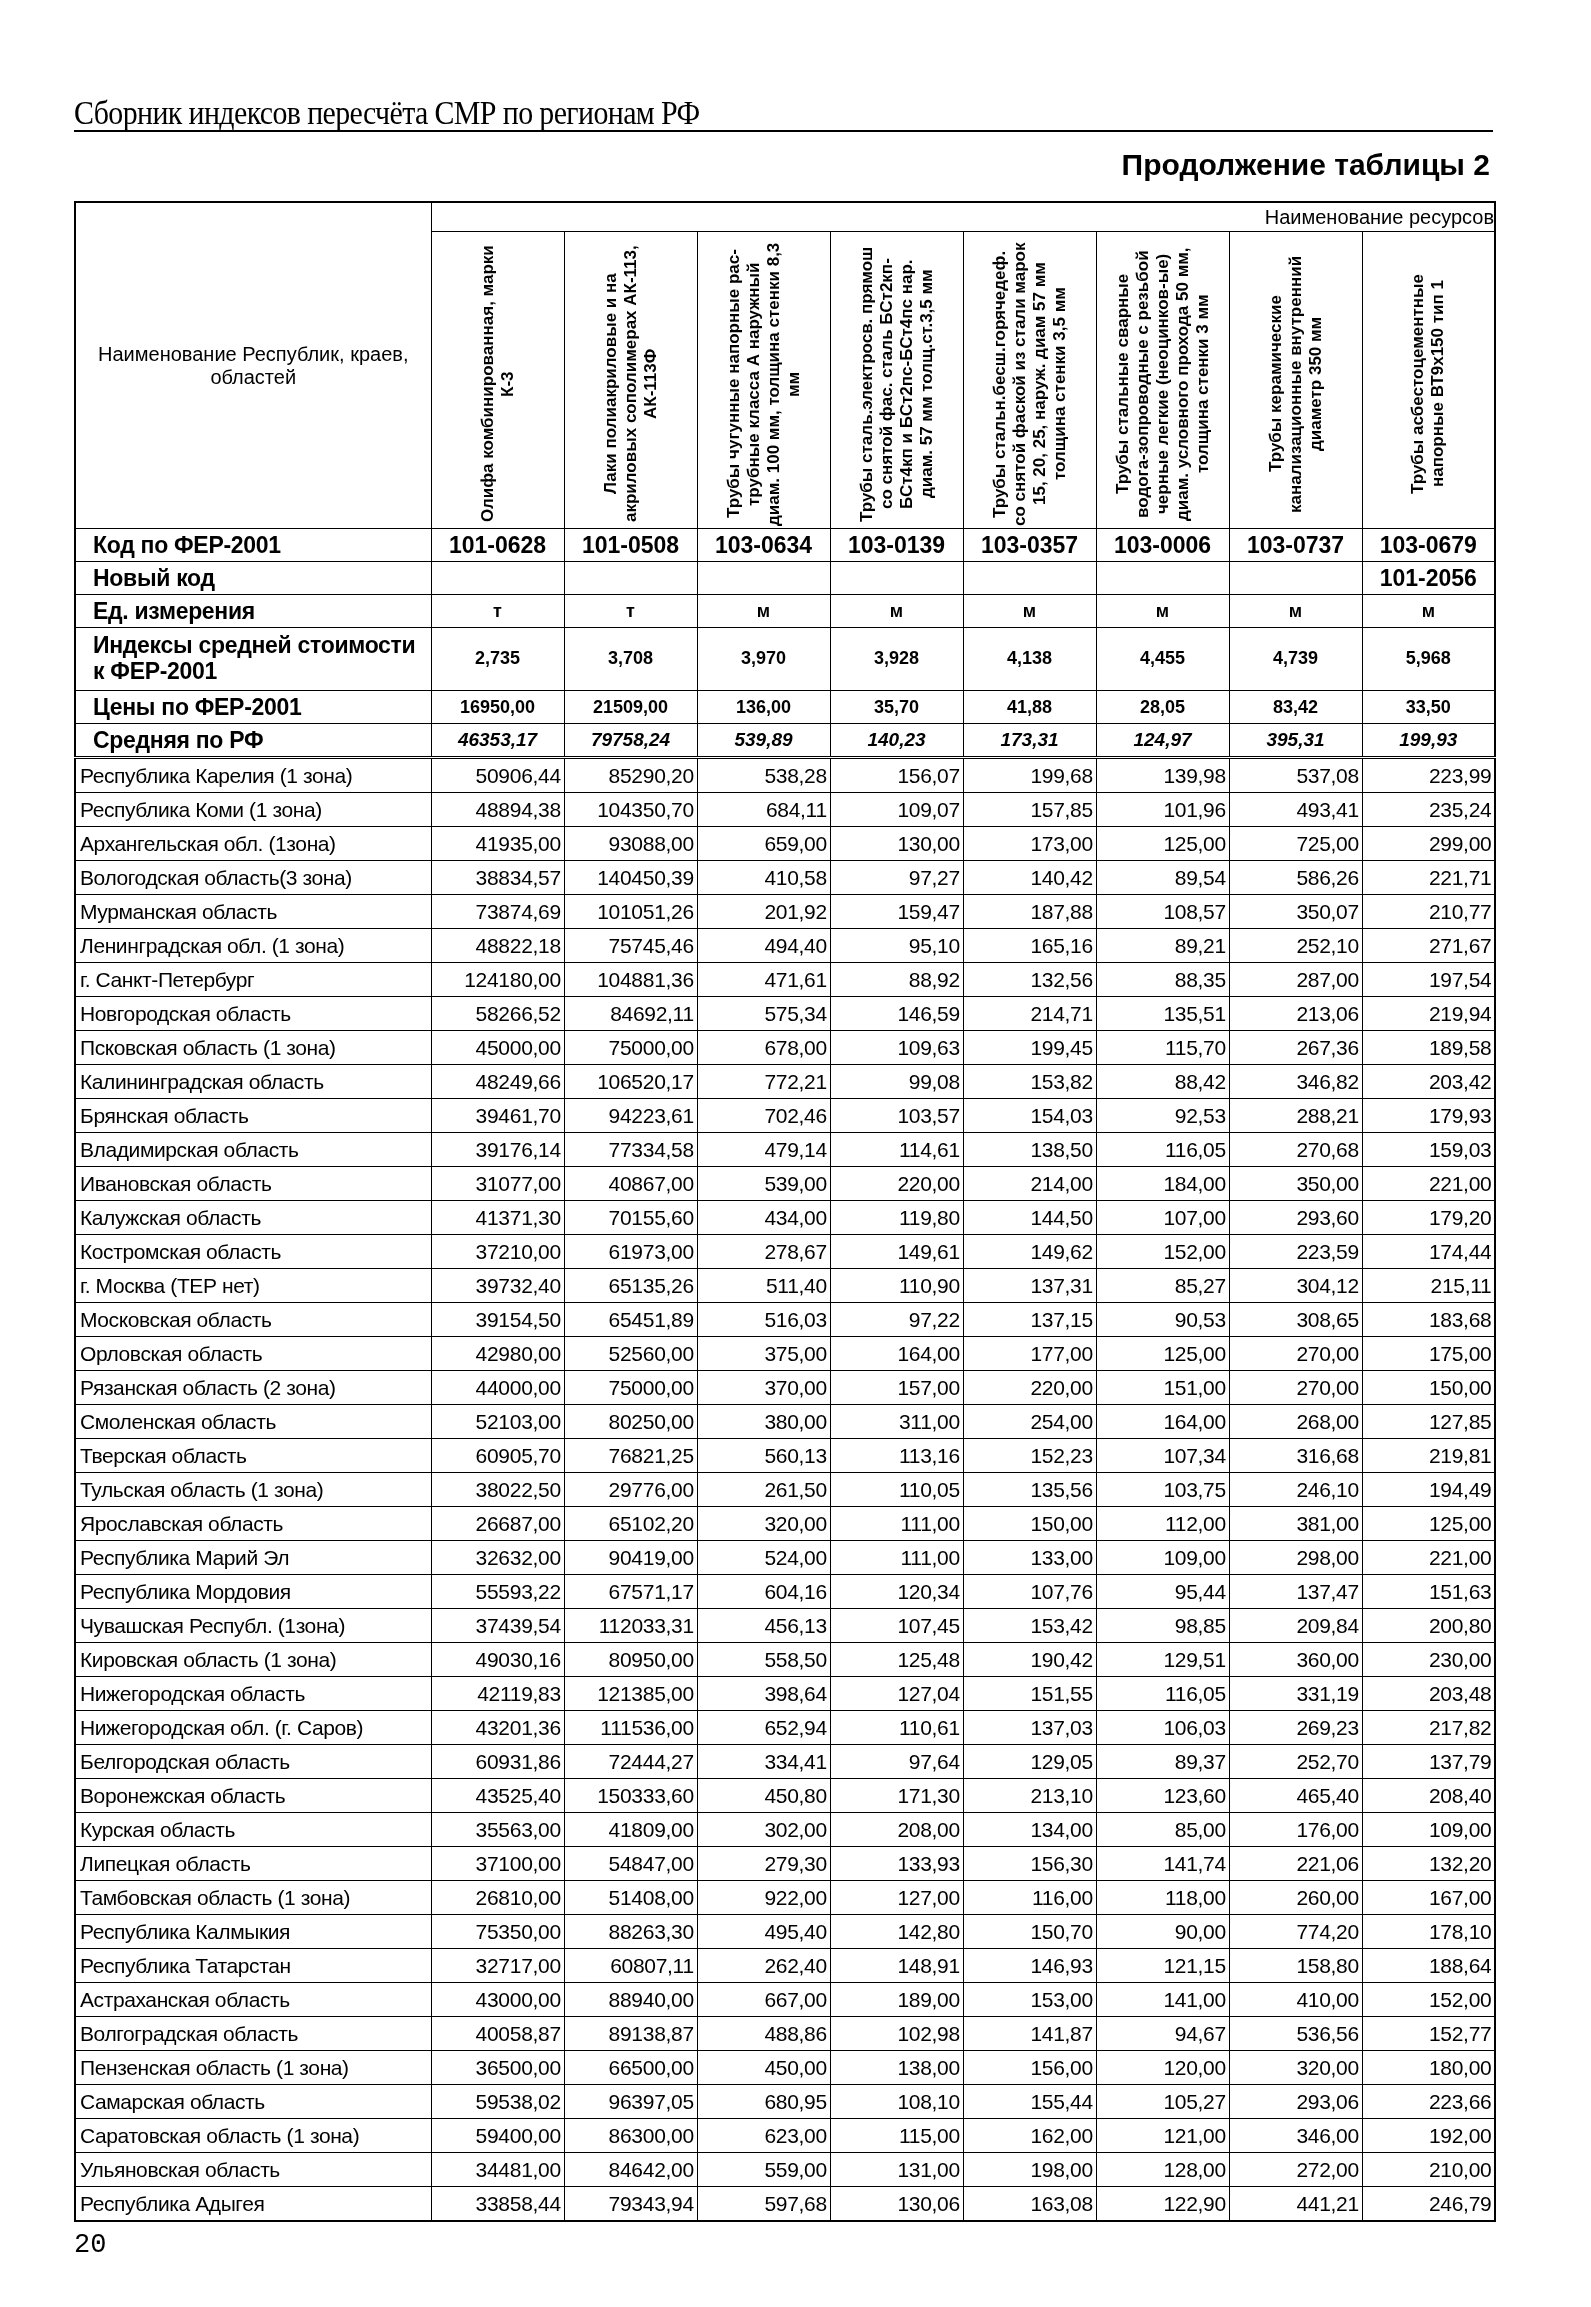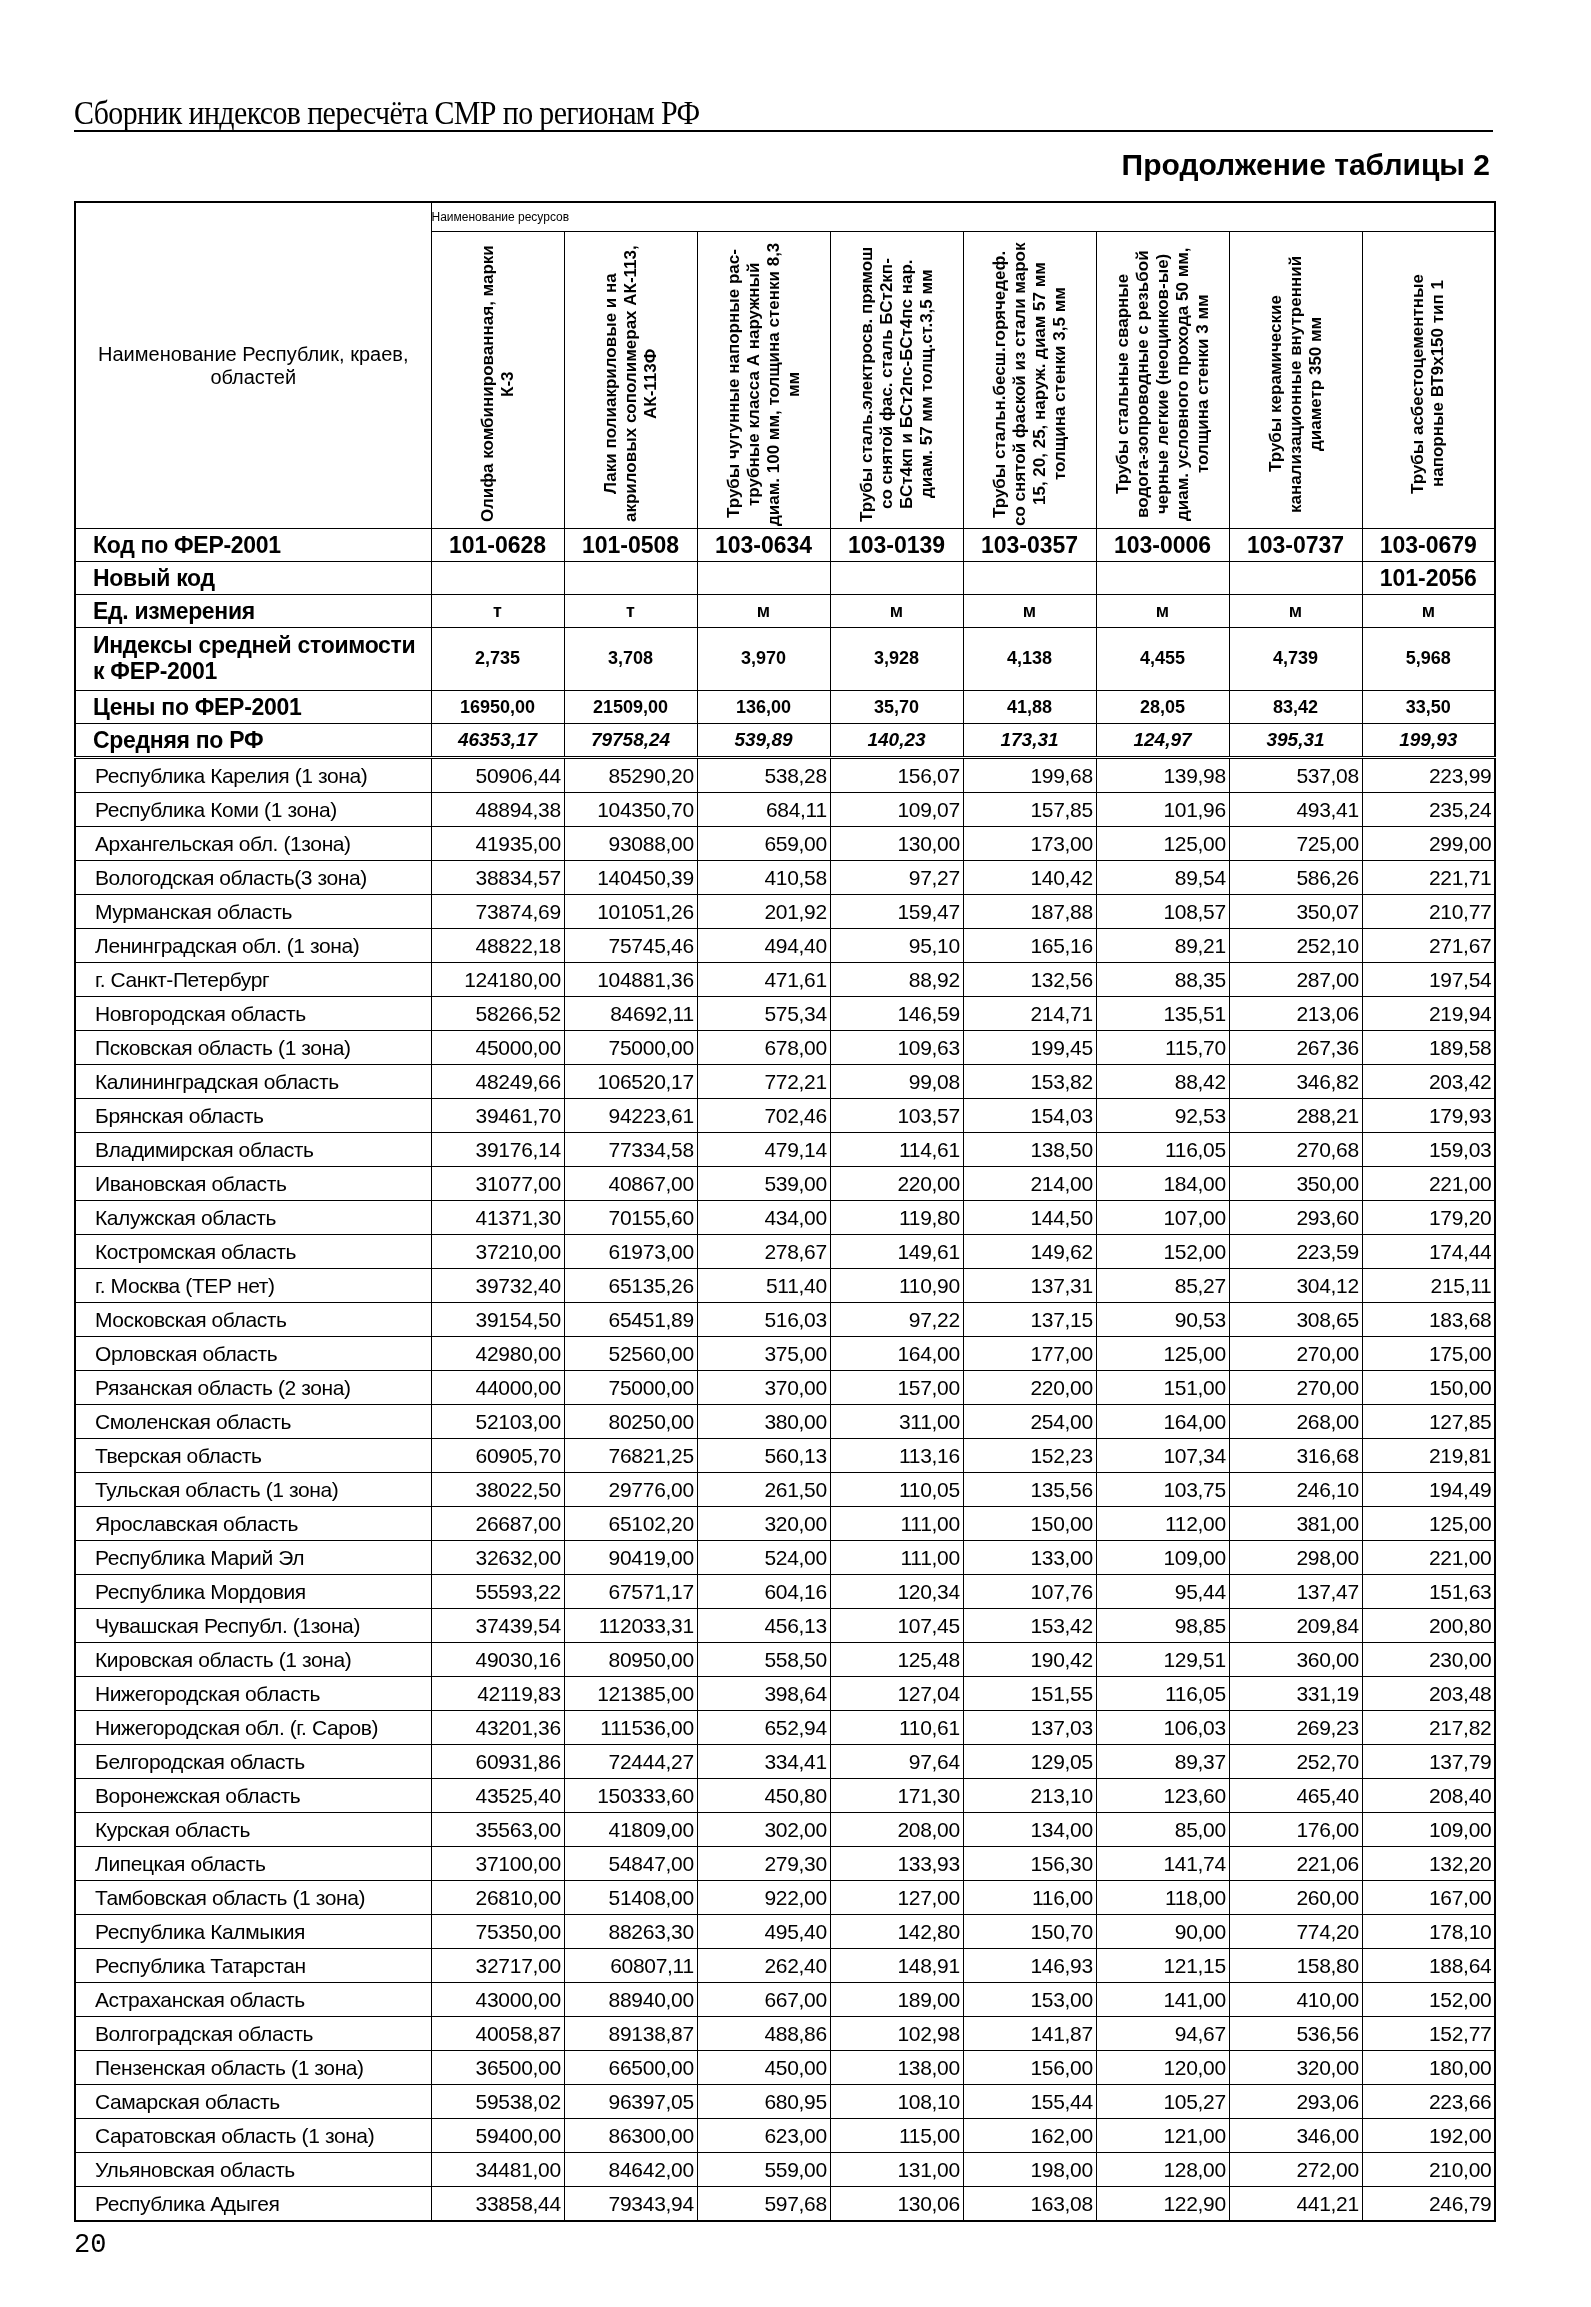--- a/index.html
+++ b/index.html
@@ -29,40 +29,40 @@
     position: absolute; left: 74px; top: 201px;
     width: 1419px; border-collapse: collapse; table-layout: fixed;
     border: 2.7px double #000;
   }
   table.main td, table.main th {
     border: 1.3px solid #000; padding: 0; overflow: hidden;
   }
   col.c-name { width: 356px; }
   col.c-val  { width: 133px; }
   
-  .hdr-group { height: 28px; text-align: left; font-weight: normal; font-size: 12px; }
+  .hdr-group { height: 28px; text-align: right; font-weight: normal; font-size: 20px; }
   .hdr-name  { text-align: center; vertical-align: middle; font-weight: normal; font-size: 20px; line-height: 23px; padding: 0 13.5px; }
   .hdr-col   { height: 296px; vertical-align: bottom; position: relative; }
   .vtext {
     writing-mode: vertical-rl; transform: rotate(180deg);
     font-size: 17px; line-height: 20px; text-align: center;
     margin: 0 auto; height: 288px; padding-bottom: 4px;
     display: flex; align-items: center; justify-content: center;
   }
   
   tr.info td { font-weight: bold; font-size: 23px; height: 32px; }
   tr.info td.lbl { padding-left: 17px; letter-spacing: -0.3px; }
   tr.info td.v { text-align: center; }
   tr.info.tall td { height: 62px; line-height: 25.6px; }
   tr.info.small td.v { font-size: 18px; }
   tr.info.italic td.v { font-style: italic; font-size: 19px; }
   tr.info.last td { border-bottom: 3.4px double #000; }
   
   tr.row td { height: 33px; font-size: 21px; }
-  tr.row td.lbl { padding-left: 19px; white-space: nowrap; letter-spacing: -0.4px; }
+  tr.row td.lbl { padding-left: 4px; white-space: nowrap; letter-spacing: -0.4px; }
   tr.row td.v { text-align: right; padding-right: 2.7px; letter-spacing: -0.3px; }
 </style>
 </head>
 <body>
 
 <div class="running-head">Сборник индексов пересчёта СМР  по регионам РФ</div>
 <div class="head-rule"></div>
 <div class="table-caption">Продолжение таблицы 2</div>
 
 <table class="main">

